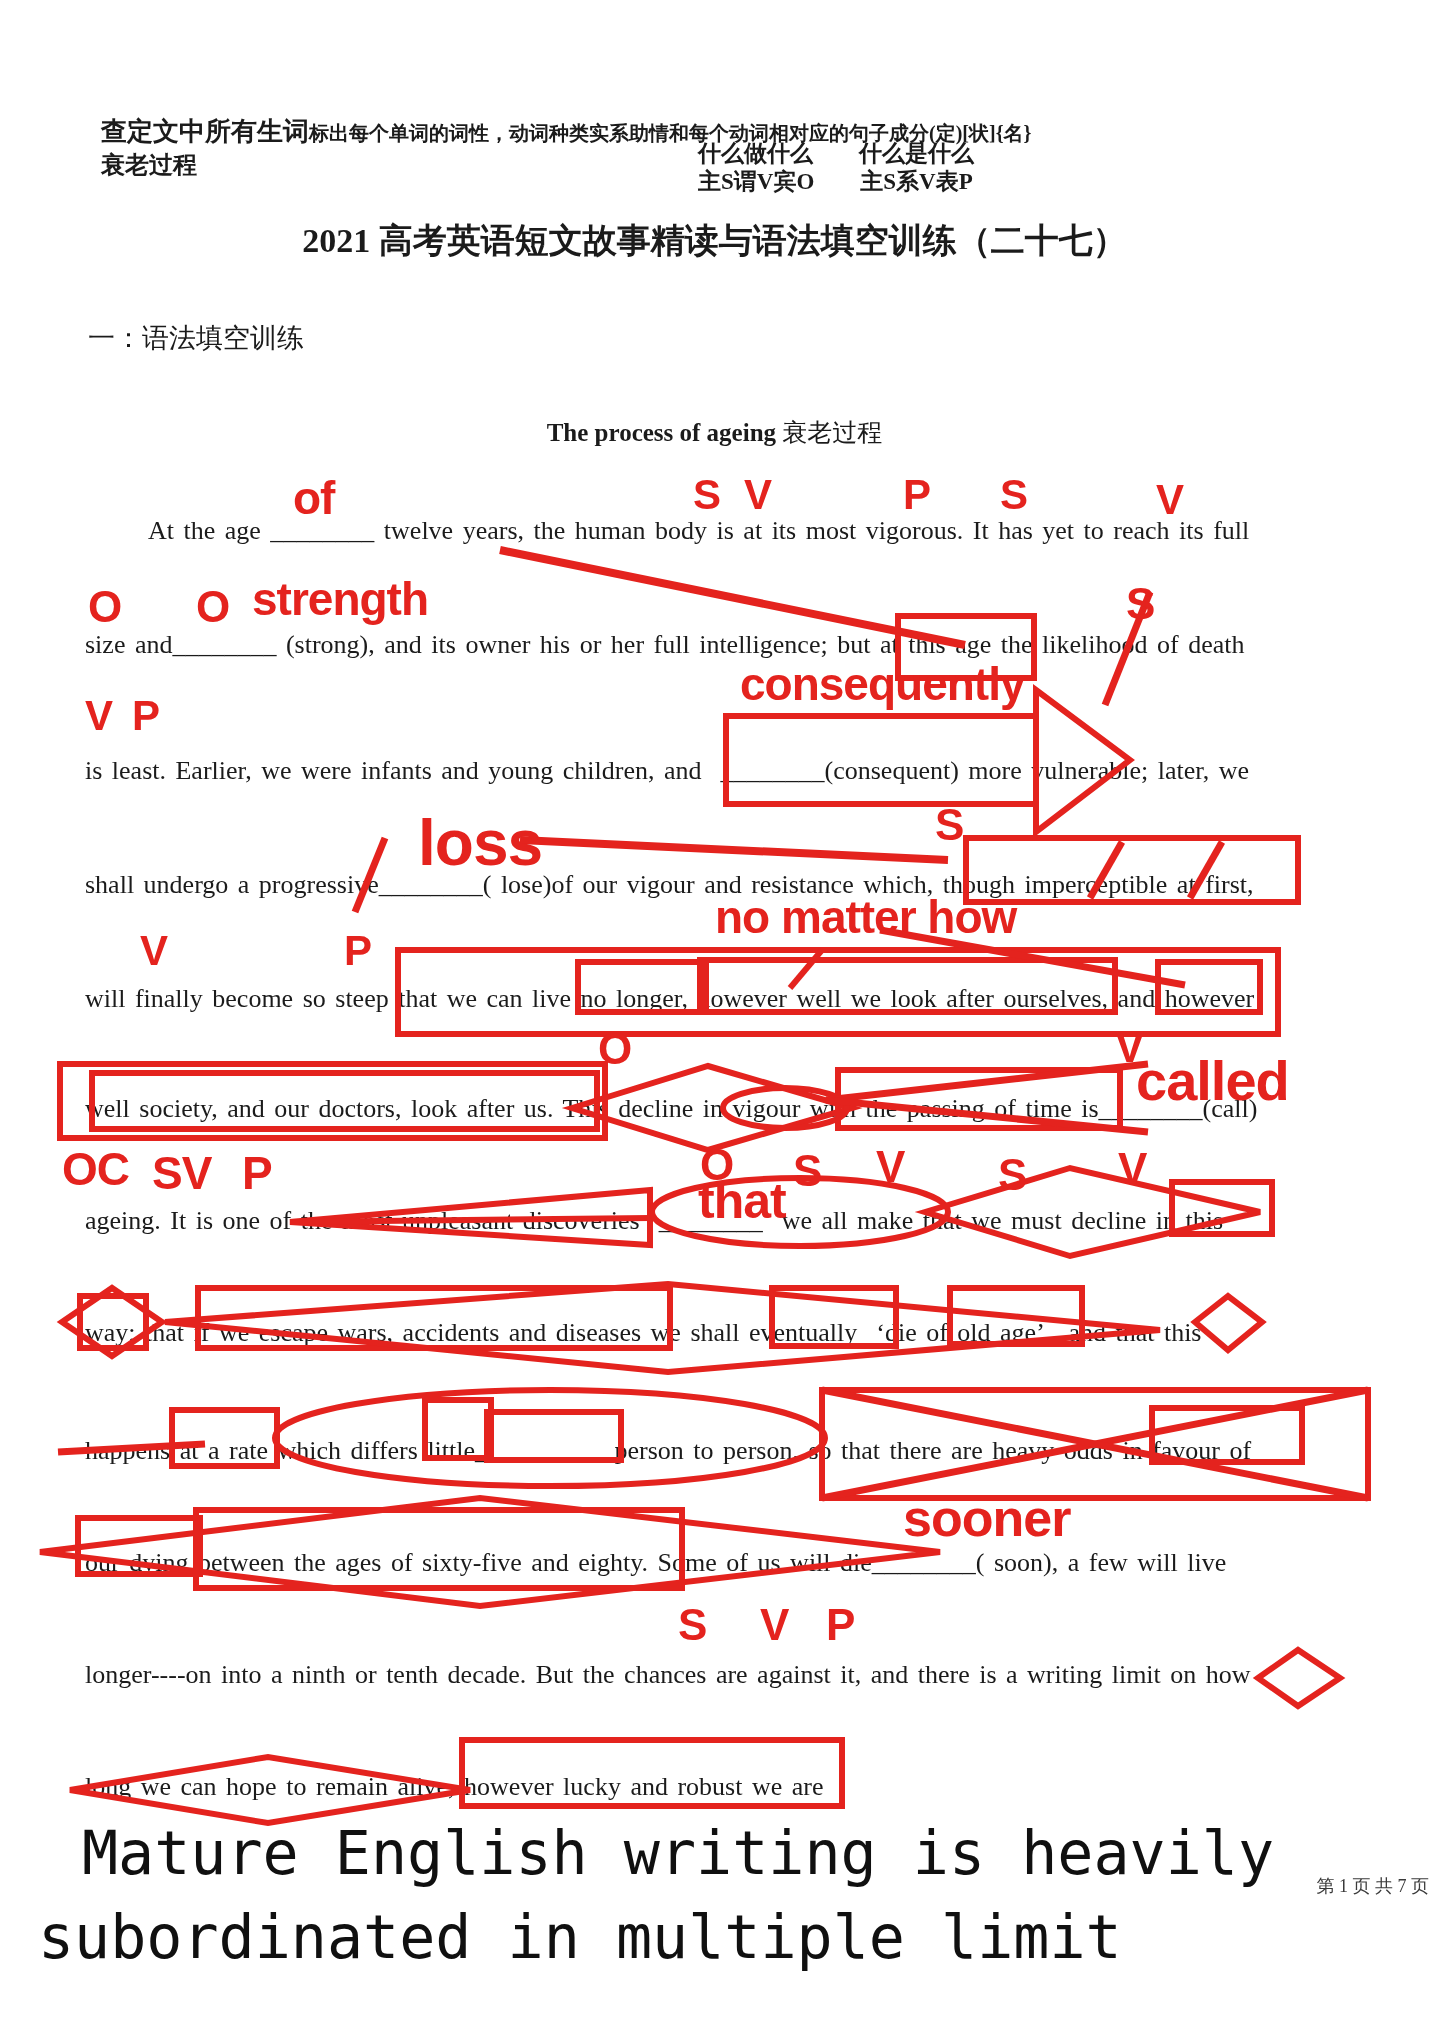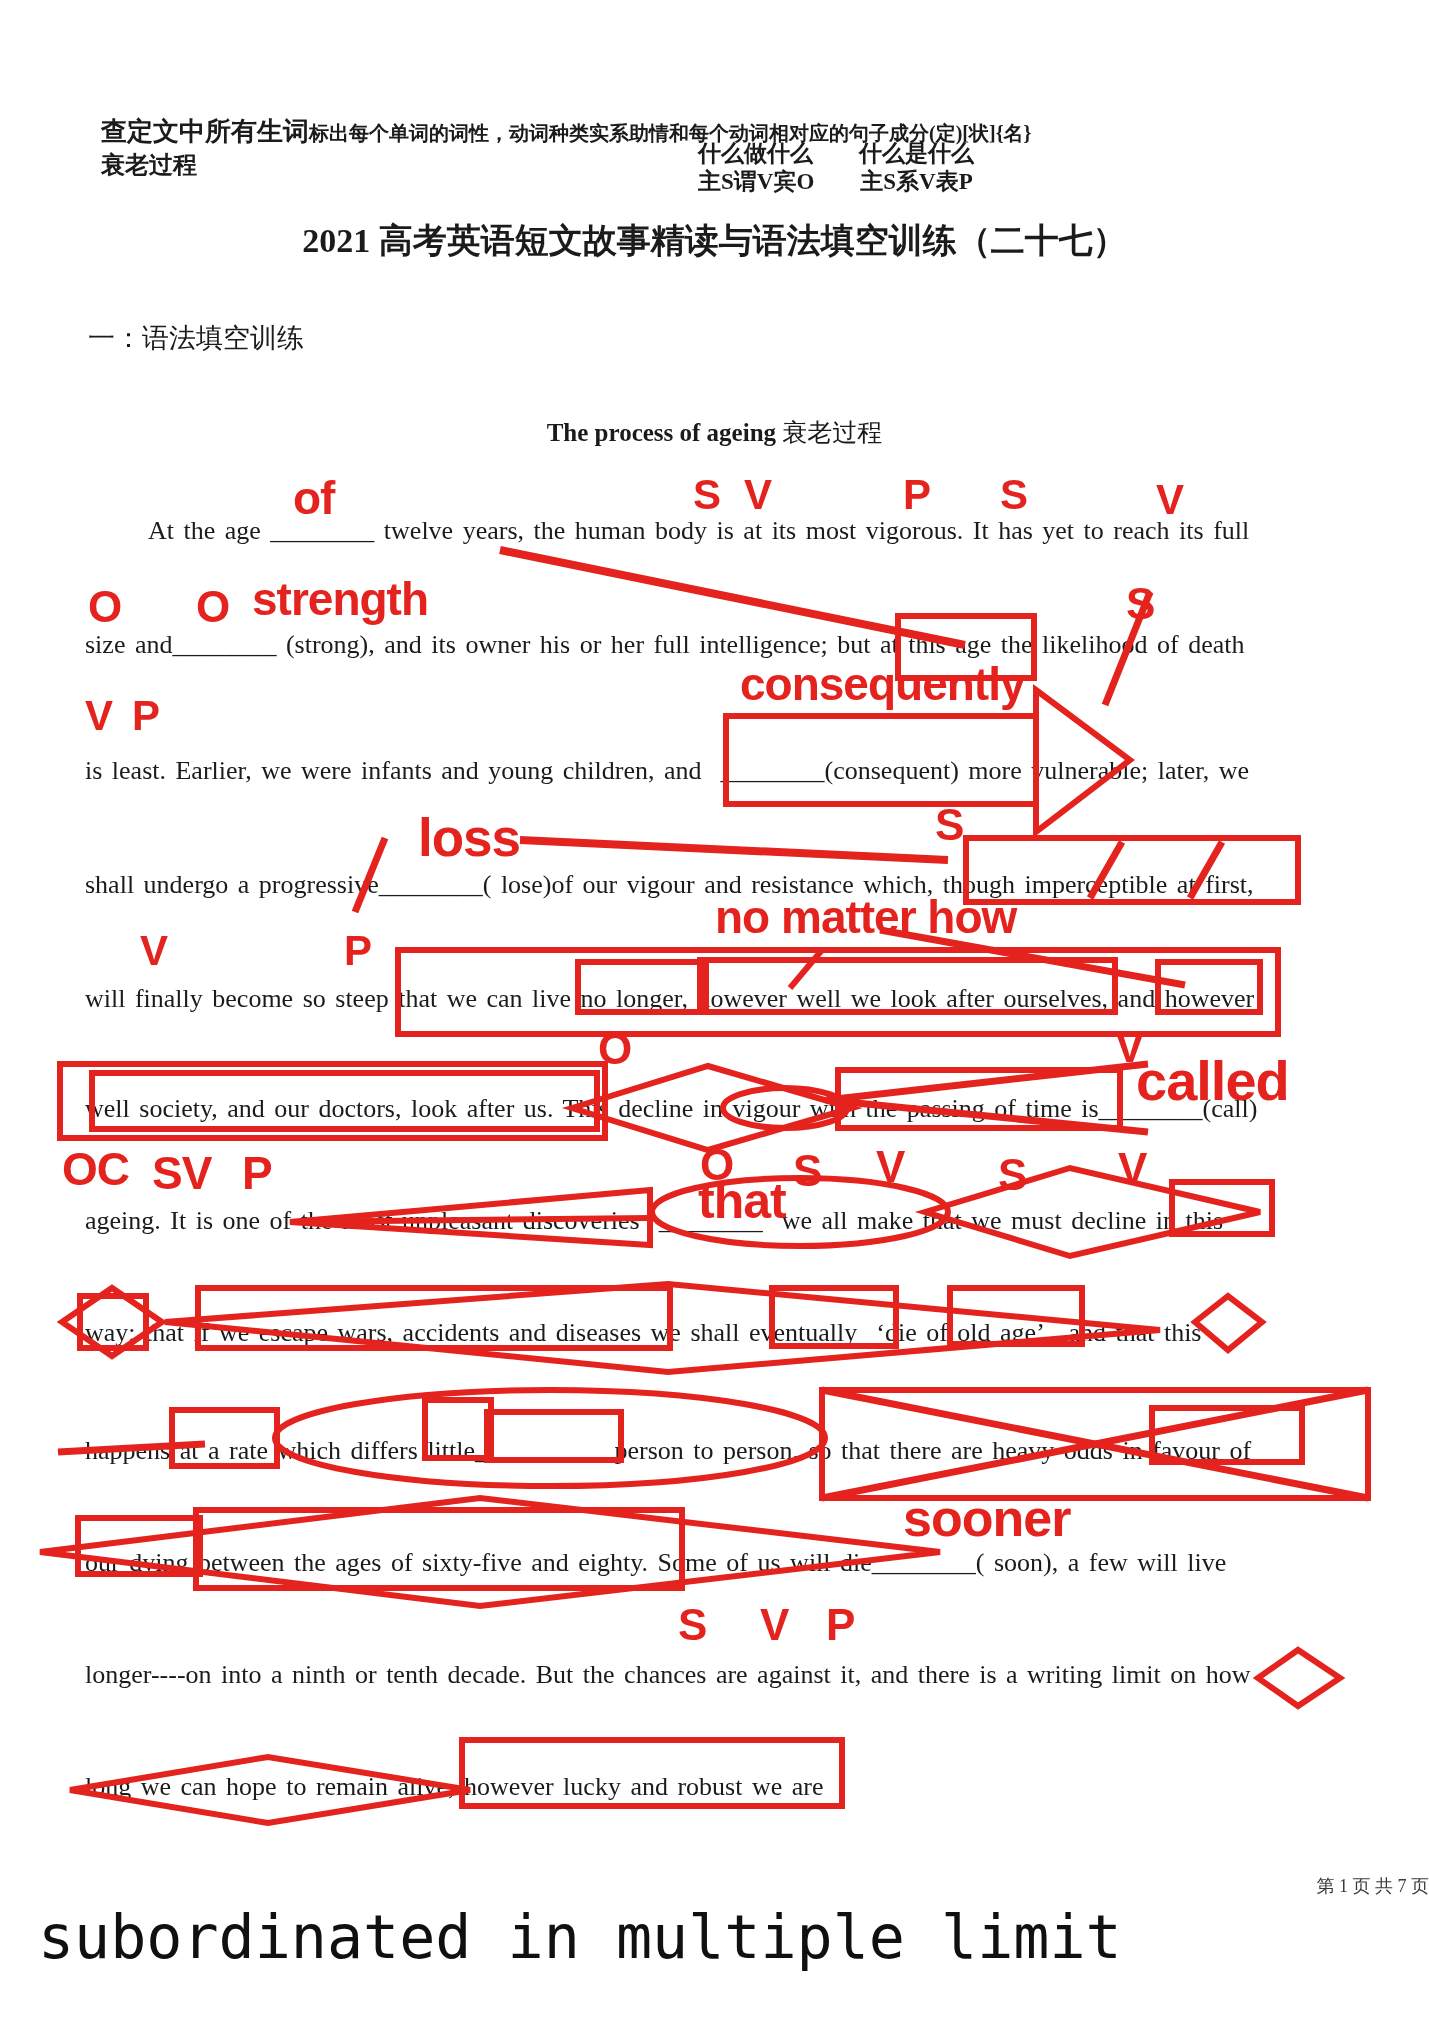--- a/index.html
+++ b/index.html
@@ -119,21 +119,21 @@
       <span class="ann" style="left: 903px; top: 475px; font-size: 42px; color: rgb(228, 35, 30);">P</span>
       <span class="ann" style="left: 1000px; top: 475px; font-size: 42px; color: rgb(228, 35, 30);">S</span>
       <span class="ann" style="left: 1156px; top: 480px; font-size: 42px; color: rgb(228, 35, 30);">V</span>
       <span class="ann" style="left: 88px; top: 586px; font-size: 44px; color: rgb(228, 35, 30);">O</span>
       <span class="ann" style="left: 196px; top: 586px; font-size: 44px; color: rgb(228, 35, 30);">O</span>
       <span class="ann" style="left: 252px; top: 578px; font-size: 46px; color: rgb(228, 35, 30);">strength</span>
       <span class="ann" style="left: 1126px; top: 583px; font-size: 44px; color: rgb(228, 35, 30);">S</span>
       <span class="ann" style="left: 85px; top: 696px; font-size: 42px; color: rgb(228, 35, 30);">V</span>
       <span class="ann" style="left: 132px; top: 696px; font-size: 42px; color: rgb(228, 35, 30);">P</span>
       <span class="ann" style="left: 740px; top: 663px; font-size: 46px; color: rgb(228, 35, 30);">consequently</span>
-      <span class="ann" style="left: 418px; top: 813px; font-size: 53px; color: rgb(228, 35, 30);">loss</span>
+      <span class="ann" style="left: 418px; top: 813px; font-size: 64px; color: rgb(228, 35, 30);">loss</span>
       <span class="ann" style="left: 935px; top: 804px; font-size: 44px; color: rgb(228, 35, 30);">S</span>
       <span class="ann" style="left: 715px; top: 896px; font-size: 46px; color: rgb(228, 35, 30);">no matter how</span>
       <span class="ann" style="left: 140px; top: 931px; font-size: 42px; color: rgb(228, 35, 30);">V</span>
       <span class="ann" style="left: 344px; top: 931px; font-size: 42px; color: rgb(228, 35, 30);">P</span>
       <span class="ann" style="left: 598px; top: 1028px; font-size: 44px; color: rgb(228, 35, 30);">O</span>
       <span class="ann" style="left: 1115px; top: 1026px; font-size: 44px; color: rgb(228, 35, 30);">V</span>
       <span class="ann" style="left: 1136px; top: 1054px; font-size: 56px; color: rgb(228, 35, 30);">called</span>
       <span class="ann" style="left: 62px; top: 1148px; font-size: 46px; color: rgb(228, 35, 30);">OC</span>
       <span class="ann" style="left: 152px; top: 1152px; font-size: 46px; color: rgb(228, 35, 30);">SV</span>
       <span class="ann" style="left: 242px; top: 1152px; font-size: 46px; color: rgb(228, 35, 30);">P</span>
@@ -144,15 +144,16 @@
       <span class="ann" style="left: 998px; top: 1154px; font-size: 44px; color: rgb(228, 35, 30);">S</span>
       <span class="ann" style="left: 1118px; top: 1148px; font-size: 44px; color: rgb(228, 35, 30);">V</span>
       <span class="ann" style="left: 903px; top: 1494px; font-size: 52px; color: rgb(228, 35, 30);">sooner</span>
       <span class="ann" style="left: 678px; top: 1604px; font-size: 44px; color: rgb(228, 35, 30);">S</span>
       <span class="ann" style="left: 760px; top: 1604px; font-size: 44px; color: rgb(228, 35, 30);">V</span>
       <span class="ann" style="left: 826px; top: 1604px; font-size: 44px; color: rgb(228, 35, 30);">P</span>
     </div>
 
   <div class="footer" style="top:1874px;">第 1 页 共 7 页</div>
 
+  <div class="wm" style="left:82px;top:1818px;">Mature English writing is heavily</div>
   <div class="wm" style="left:38px;top:1902px;">subordinated in multiple limit</div>
 
 </div>
 
 </body></html>

